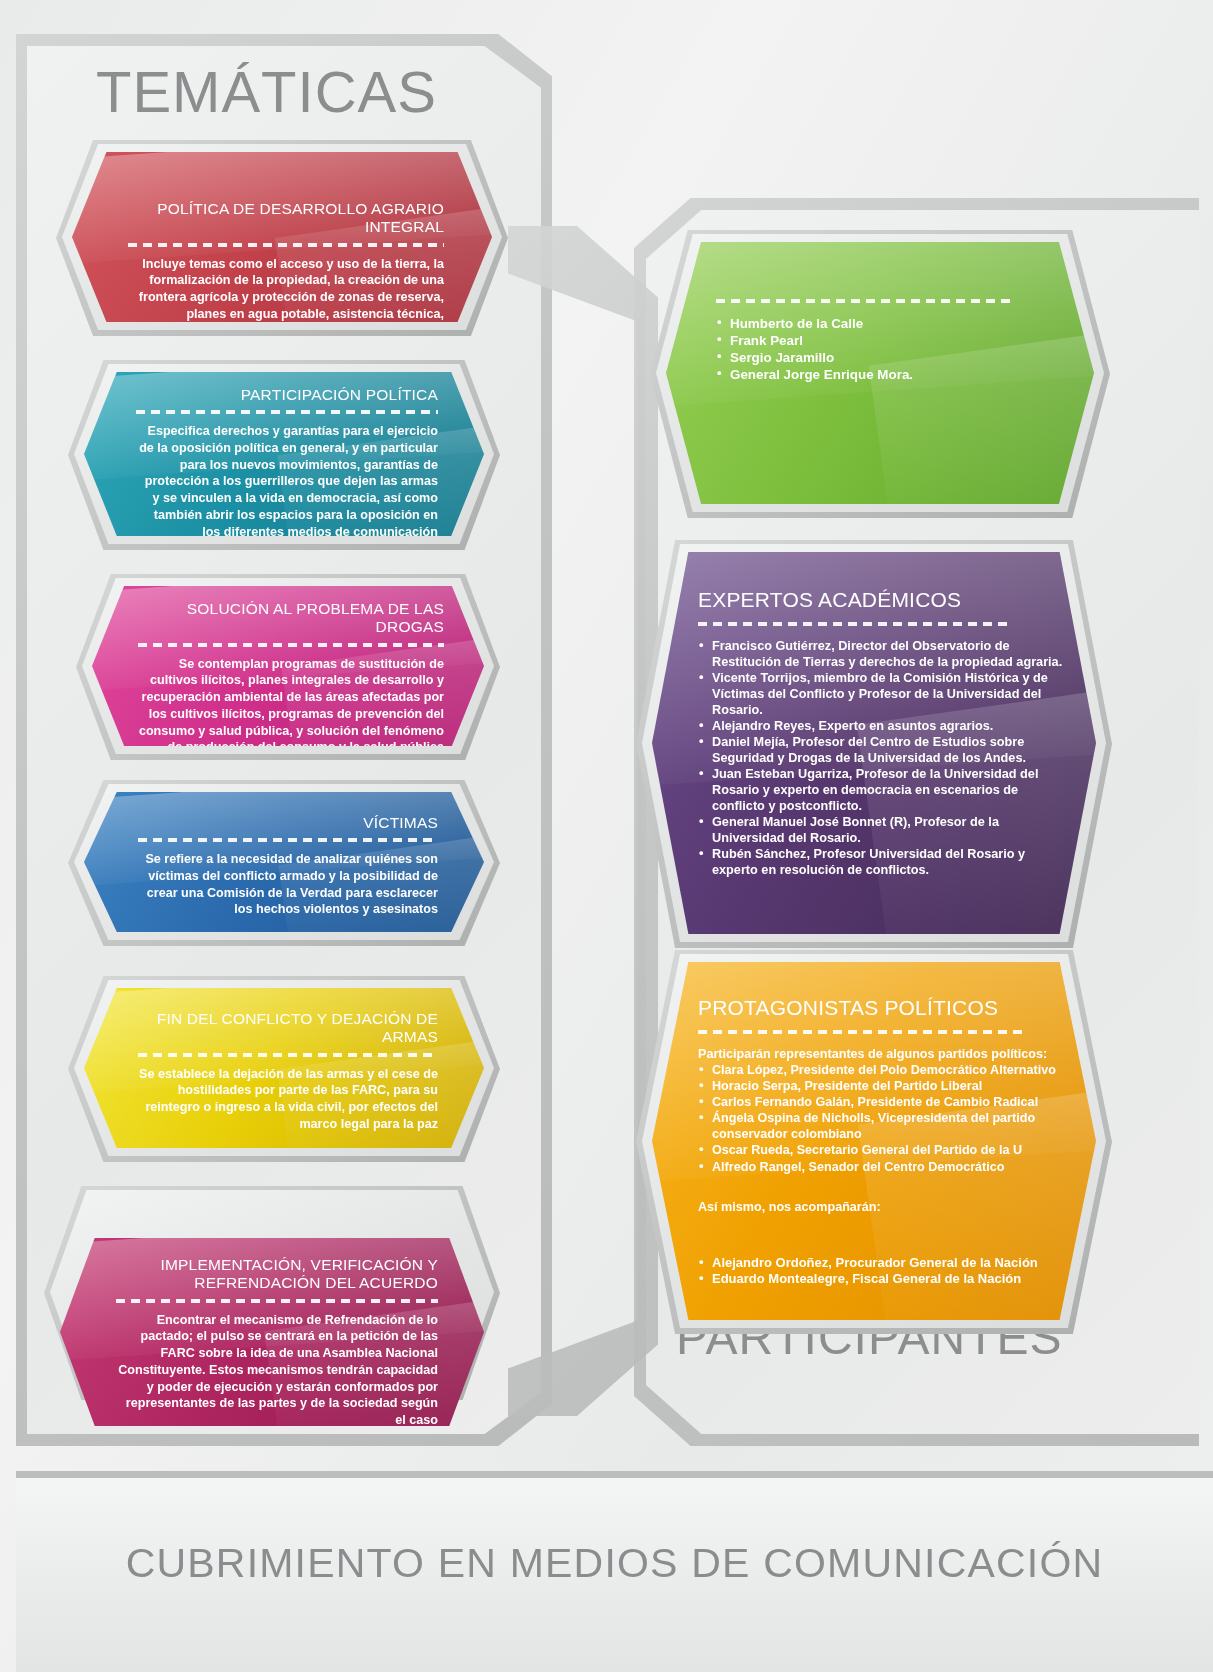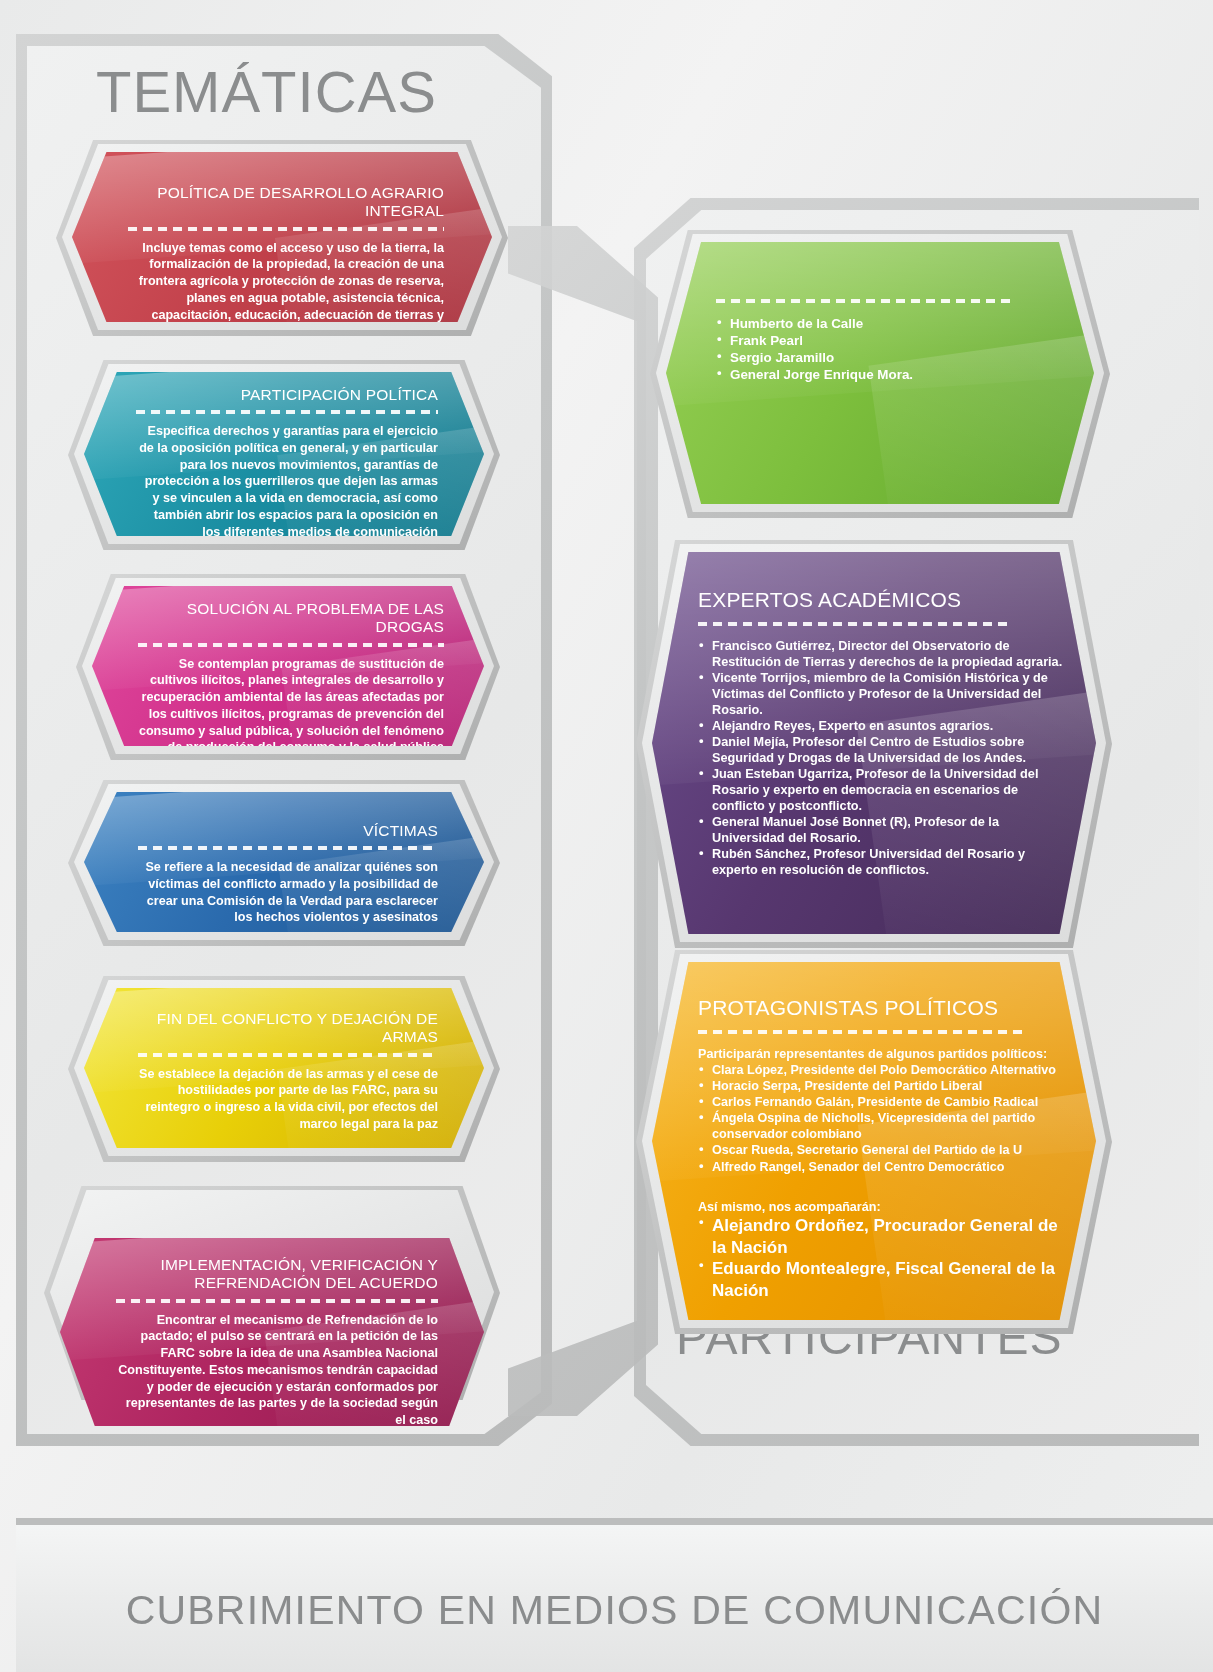--- a/index.html
+++ b/index.html
@@ -84,21 +84,21 @@
     content:"\2022"; position:absolute; left:1px; top:-1px; font-size:13px;
   }
 
   
   .big-heading {
     position:absolute; color:#8b8d8e; font-weight:400;
     letter-spacing: 1px;
   }
 
   .bottom-band {
-    position:absolute; left:16px; right:0; bottom:0; height:154px;
+    position:absolute; left:16px; right:0; bottom:0; height:201px;
     background: linear-gradient(180deg,#f4f5f5 0%,#eaebeb 55%,#e3e4e4 100%);
     border-top: 7px solid #bcbdbd;
   }
   .bottom-band .cap {
     position:absolute; left:0; right:0; top:62px; text-align:center;
     font-size:41px; color:#8a8c8d; letter-spacing:1.2px;
   }
 </style>
 </head>
 <body>
@@ -121,21 +121,21 @@
 
   <div class="big-heading" style="left:96px; top:58px; font-size:58px;">TEMÁTICAS</div>
 
   <div class="big-heading" style="left:676px; top:1310px; font-size:48px;">PARTICIPANTES</div>
 
   <div class="hexwrap left" style="left:72px; top:152px; width:420px; height:170px;">
     <div class="hexshadow"></div>
     <div class="hex" style="background:linear-gradient(120deg,#d2545c 0%,#c2414b 45%,#a8303c 100%);">
       <div class="gloss"></div>
       <div class="gloss2"></div>
-      <div class="content" style="padding:32px 48px 0 56px;">
+      <div class="content" style="padding:16px 48px 0 56px;margin-top:32px;">
         <div class="card-title">POLÍTICA DE DESARROLLO AGRARIO INTEGRAL</div>
         <div class="dashline"></div>
         <div class="card-body">Incluye temas como el acceso y uso de la tierra, la formalización de la propiedad, la creación de una frontera agrícola y protección de zonas de reserva, planes en agua potable, asistencia técnica, capacitación, educación, adecuación de tierras y recuperación de suelos</div>
       </div>
     </div>
   </div>
 
   <div class="hexwrap left" style="left:84px; top:372px; width:400px; height:164px;">
     <div class="hexshadow"></div>
     <div class="hex" style="background:linear-gradient(120deg,#2fa8b9 0%,#1b8fa3 45%,#12788c 100%);">
@@ -160,21 +160,21 @@
         <div class="card-body">Se contemplan programas de sustitución de cultivos ilícitos, planes integrales de desarrollo y recuperación ambiental de las áreas afectadas por los cultivos ilícitos, programas de prevención del consumo y salud pública, y solución del fenómeno de producción del consumo y la salud pública</div>
       </div>
     </div>
   </div>
 
   <div class="hexwrap left" style="left:84px; top:792px; width:400px; height:140px;">
     <div class="hexshadow"></div>
     <div class="hex" style="background:linear-gradient(120deg,#3d83c2 0%,#2a6aad 45%,#1d5590 100%);">
       <div class="gloss"></div>
       <div class="gloss2"></div>
-      <div class="content" style="padding:22px 46px 0 54px;margin-top:8px;">
+      <div class="content" style="padding:22px 46px 0 54px;">
         <div class="card-title">VÍCTIMAS</div>
         <div class="dashline"></div>
         <div class="card-body">Se refiere a la necesidad de analizar quiénes son víctimas del conflicto armado y la posibilidad de crear una Comisión de la Verdad para esclarecer los hechos violentos y asesinatos</div>
       </div>
     </div>
   </div>
 
   <div class="hexwrap left" style="left:84px; top:988px; width:400px; height:160px;">
     <div class="hexshadow"></div>
     <div class="hex" style="background:linear-gradient(120deg,#f2e63a 0%,#e8cf08 45%,#d0ab00 100%);">
@@ -250,21 +250,21 @@
         <div class="card-body" style="font-size:12.6px;">Participarán representantes de algunos partidos políticos:</div>
         <ul class="bul card-body" style="font-size:12.6px; line-height:1.28;">
           <li>Clara López, Presidente del Polo Democrático Alternativo</li>
           <li>Horacio Serpa, Presidente del Partido Liberal</li>
           <li>Carlos Fernando Galán, Presidente de Cambio Radical</li>
           <li>Ángela Ospina de Nicholls, Vicepresidenta del partido conservador colombiano</li>
           <li>Oscar Rueda, Secretario General del Partido de la U</li>
           <li>Alfredo Rangel, Senador del Centro Democrático</li>
         </ul>
         <div class="card-body" style="font-size:12.6px; margin-top:24px;">Así mismo, nos acompañarán:</div>
-        <ul class="bul card-body" style="font-size:17px; line-height:1.28;">
+        <ul class="bul card-body" style="font-size:13px; line-height:1.28;margin-top:40px;">
           <li>Alejandro Ordoñez, Procurador General de la Nación</li>
           <li>Eduardo Montealegre, Fiscal General de la Nación</li>
         </ul>
       </div>
     </div>
   </div>
 
   <div class="bottom-band">
     <div class="cap">CUBRIMIENTO EN MEDIOS DE COMUNICACIÓN</div>
   </div>

